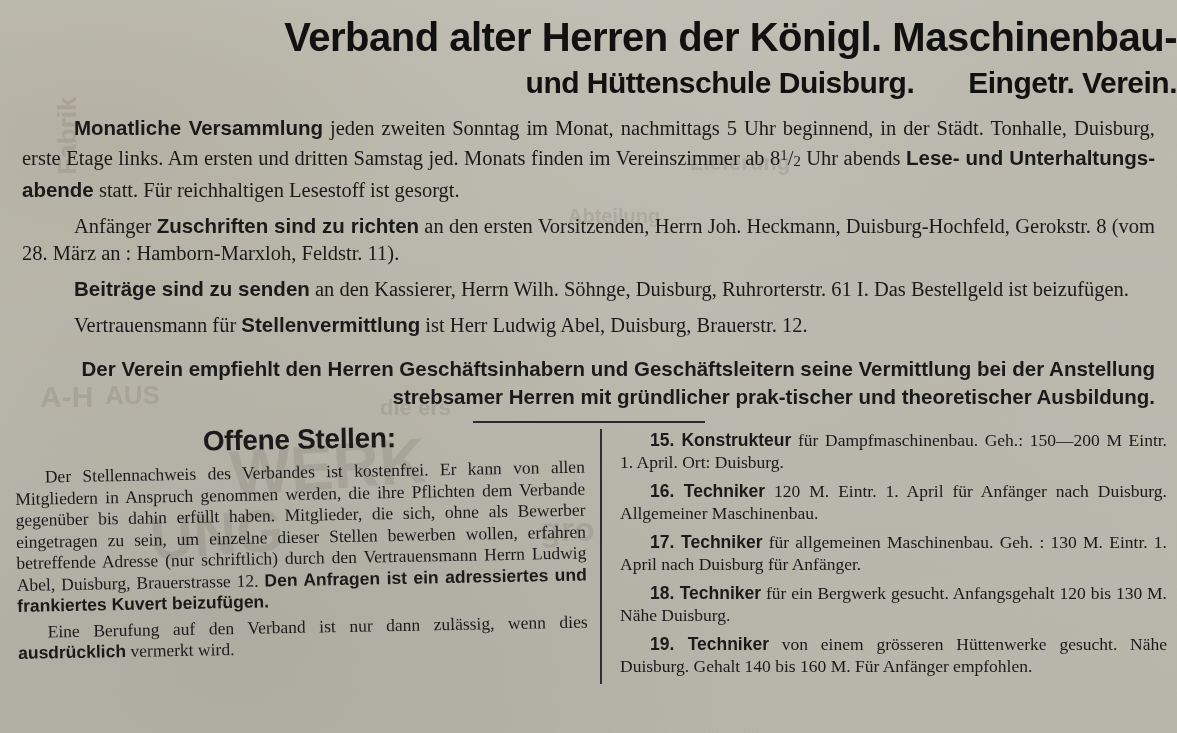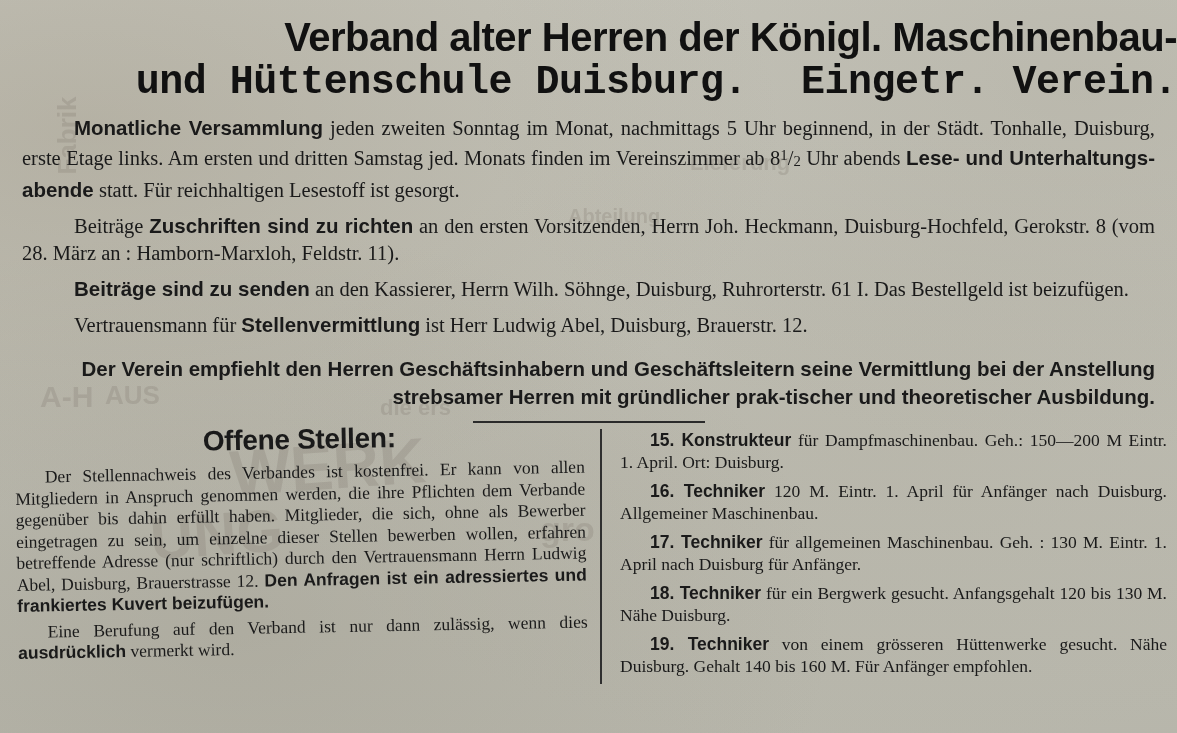--- a/index.html
+++ b/index.html
@@ -53,24 +53,23 @@
     text-align: right;
     letter-spacing: -0.5px;
   }
   .masthead .line1 {
     font-size: 40px;
     line-height: 46px;
     padding-top: 14px;
     white-space: nowrap;
   }
   .masthead .line2 {
-    font-size: 40px;
+    font-size: 30px;
     line-height: 46px;
     white-space: nowrap;
-    font-family: Liberation Mono, monospace;
   }
   .masthead .line2 .gap {
     display: inline-block;
     width: 54px;
   }
 
   
   .body-block {
     padding: 8px 22px 0 22px;
     font-size: 20.5px;
@@ -176,21 +175,21 @@
 
     <div class="masthead">
       <div class="line1">Verband alter Herren der Königl. Maschinenbau-</div>
       <div class="line2">
         <span>und Hüttenschule Duisburg.</span><span class="gap"></span><span>Eingetr. Verein.</span>
       </div>
     </div>
 
     <div class="body-block">
       <p><span class="bold-sans">Monatliche Versammlung</span><span> jeden zweiten Sonntag im Monat, nachmittags 5 Uhr beginnend, in der Städt. Tonhalle, Duisburg, erste Etage links. Am ersten und dritten Samstag jed. Monats finden im Vereinszimmer ab 8</span><span><sup class="frac">1</sup>/<sub class="half">2</sub></span><span> Uhr abends </span><span class="bold-sans">Lese- und Unterhaltungs-abende</span><span> statt. Für reichhaltigen Lesestoff ist gesorgt.</span></p>
-      <p><span>Beiträge </span><span class="bold-sans">Zuschriften sind zu richten</span><span> an den ersten Vorsitzenden, Herrn Joh. Heckmann, Duisburg-Hochfeld, Gerokstr. 8 (vom 28. März an : Hamborn-Marxloh, Feldstr. 11).</span></p>
+      <p><span>Anfänger </span><span class="bold-sans">Zuschriften sind zu richten</span><span> an den ersten Vorsitzenden, Herrn Joh. Heckmann, Duisburg-Hochfeld, Gerokstr. 8 (vom 28. März an : Hamborn-Marxloh, Feldstr. 11).</span></p>
       <p><span class="bold-sans">Beiträge sind zu senden</span><span> an den Kassierer, Herrn Wilh. Söhnge, Duisburg, Ruhrorterstr. 61 I.   Das Bestellgeld ist beizufügen.</span></p>
       <p><span>Vertrauensmann für </span><span class="bold-sans">Stellenvermittlung</span><span> ist Herr Ludwig Abel, Duisburg, Brauerstr. 12.</span></p>
     </div>
 
     <div class="body-block blk">
       <p>Der Verein empfiehlt den Herren Geschäftsinhabern und Geschäftsleitern seine Vermittlung bei der Anstellung strebsamer Herren mit gründlicher prak-tischer und theoretischer Ausbildung.</p>
     </div>
 
     <div class="rule"></div>
 

